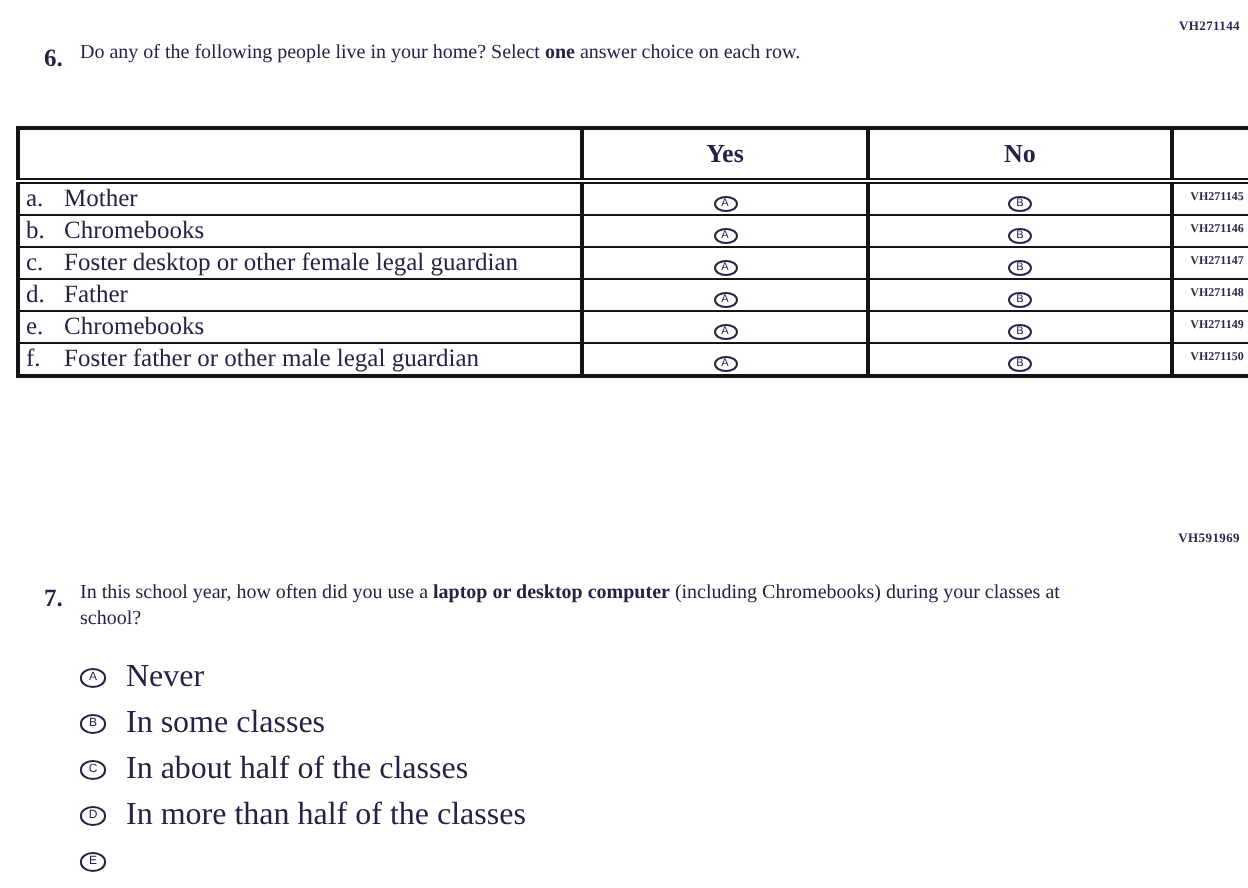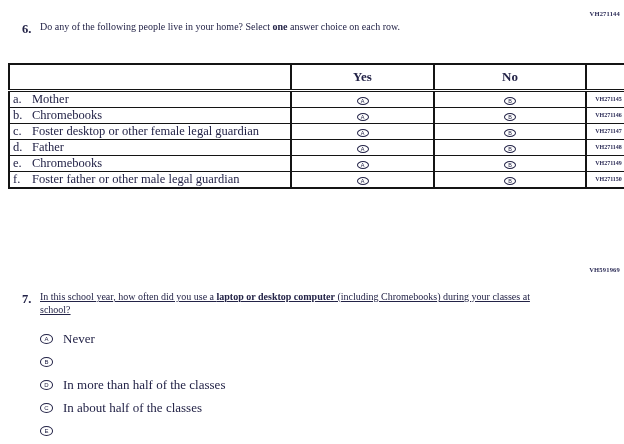--- a/index.html
+++ b/index.html
@@ -24,21 +24,21 @@
   #code-q7 { top:266px; }
 
   .question { position:absolute; display:flex; }
   #q6 { top:21px; left:22px; width:545px; }
   #q7 { top:291px; left:22px; width:520px; }
   .qnum {
     font-weight:bold; width:18px; flex-shrink:0;
     font-size:12.5px; line-height:1.28;
   }
   .qtext { font-size:10px; line-height:1.28; }
-  #q7 .qtext { max-width:500px;text-decoration:underline; }
+  #q7 .qtext { max-width:500px; }
 
   table.response-table {
     position:absolute;
     top:63px; left:8px;
     width:610px;
     border-collapse:collapse;
     border:2px solid #141414;
     table-layout:fixed;
   }
   .response-table th, .response-table td {
@@ -78,21 +78,21 @@
     font-size:5.5px; line-height:1; color:#232347;
     font-family:"Liberation Sans", sans-serif;
     background:#fff;
   }
 
   .options { position:absolute; top:332px; left:40px; }
   .option { display:flex; align-items:center; height:14px; margin-bottom:9px; }
   .opt-bubble {
     width:13px; height:9.5px; font-size:6px; flex-shrink:0;
   }
-  .opt-label { font-size:13px; margin-left:10px; white-space:nowrap; }
+  .opt-label { font-size:16px; margin-left:10px; white-space:nowrap; }
 </style>
 </head>
 <body>
 
 <div class="page">
 
   <span class="vh-code" id="code-q6">VH271144</span>
 
   <div class="question" id="q6">
     <span class="qnum">6.</span>
@@ -189,27 +189,28 @@
     <span class="qtext"><span>In this school year, how often did you use a </span><b>laptop or desktop computer</b><span> (including Chromebooks) during your classes at school?</span></span>
   </div>
 
   <div class="options">
     <div class="option">
       <span class="bubble opt-bubble">A</span>
       <span class="opt-label">Never</span>
     </div>
     <div class="option">
       <span class="bubble opt-bubble">B</span>
+      <span class="opt-label">In some classes</span>
+    </div>
+    <div class="option">
+      <span class="bubble opt-bubble">C</span>
+      <span class="opt-label">In about half of the classes</span>
     </div>
     <div class="option">
       <span class="bubble opt-bubble">D</span>
       <span class="opt-label">In more than half of the classes</span>
     </div>
     <div class="option">
-      <span class="bubble opt-bubble">C</span>
-      <span class="opt-label">In about half of the classes</span>
-    </div>
-    <div class="option">
       <span class="bubble opt-bubble">E</span>
     </div>
   </div>
 
 </div>
 
 </body></html>

